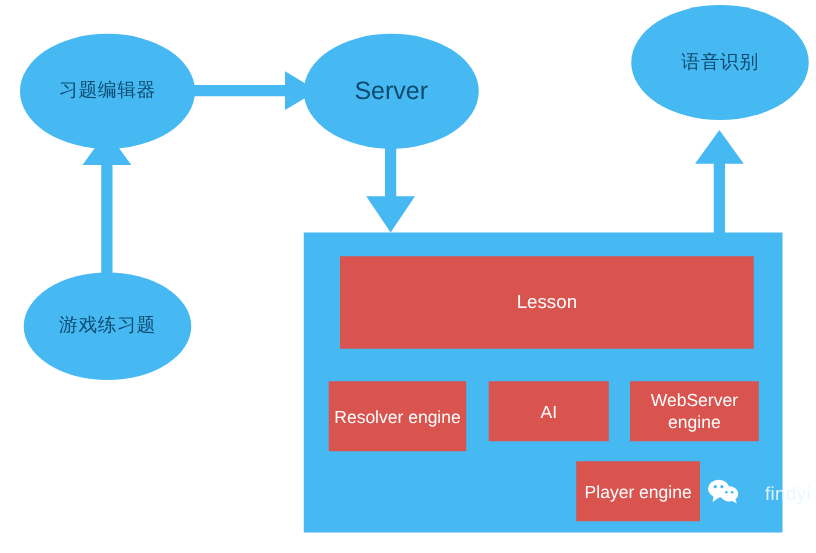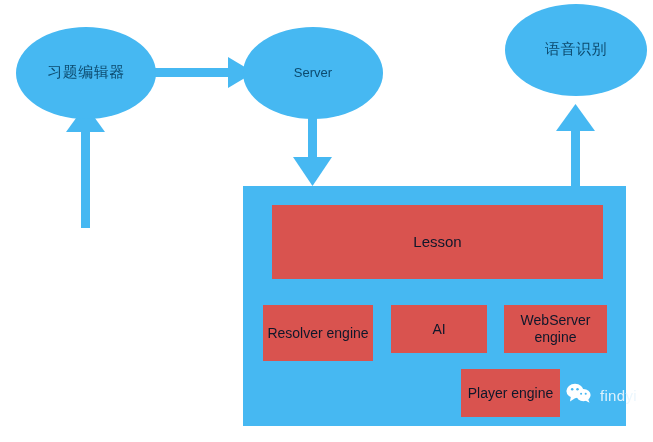--- a/index.html
+++ b/index.html
@@ -31,21 +31,21 @@
   .ellipse .label {
     display: block;
     line-height: 1.15;
   }
   .ellipse-cn .label {
     font-family: "DejaVu Sans", "Liberation Sans", sans-serif;
     font-size: 15px;
     letter-spacing: 0.5px;
   }
   .ellipse-en .label {
-    font-size: 13px;
+    font-size: 20px;
   }
 
   #node-editor   { left: 16px;  top: 27px;  width: 140px; height: 92px; }
   #node-server   { left: 243px; top: 27px;  width: 140px; height: 92px; }
   #node-speech   { left: 505px; top: 4px;  width: 142px; height: 92px; justify-content: center; }
   #node-game     { left: 19px;  top: 218px; width: 134px; height: 86px; }
 
   
   #client-container {
     position: absolute;
@@ -57,21 +57,21 @@
   }
 
   
   .redbox {
     position: absolute;
     background: #d9534f;
     display: flex;
     align-items: center;
     justify-content: center;
     text-align: center;
-    color: #0f172a;
+    color: #ffffff;
     font-size: 14px;
     line-height: 1.2;
     box-sizing: border-box;
   }
   .redbox .label { display: block; }
 
   #box-lesson    { left: 29px;  top: 19px;  width: 331px; height: 74px; font-size: 15px; }
   #box-resolver  { left: 20px;  top: 119px; width: 110px; height: 56px; }
   #box-ai        { left: 148px; top: 119px; width: 96px;  height: 48px; }
   #box-webserver { left: 261px; top: 119px; width: 103px; height: 48px; justify-content: center; }
@@ -88,21 +88,21 @@
     pointer-events: none;
   }
 
   
   #watermark {
     position: absolute;
     left: 566px;
     top: 383px;
     display: flex;
     align-items: center;
-    gap: 8px;
+    gap: 20px;
   }
   #watermark .wm-text {
     font-size: 15px;
     color: #eaf6fd;
     opacity: 0.92;
     letter-spacing: 0.3px;
   }
 </style>
 </head>
 <body>
@@ -137,20 +137,23 @@
   </div>
 
   <div class="ellipse ellipse-en" id="node-server">
     <span class="label">Server</span>
   </div>
 
   <div class="ellipse ellipse-cn" id="node-speech">
     <span class="label">语音识别</span>
   </div>
 
+  <div class="ellipse ellipse-cn" id="node-game">
+    <span class="label">游戏练习题</span>
+  </div>
 
   <div id="client-container">
 
     <div class="redbox" id="box-lesson">
       <span class="label">Lesson</span>
     </div>
 
     <div class="redbox" id="box-resolver">
       <span class="label">Resolver engine</span>
     </div>

